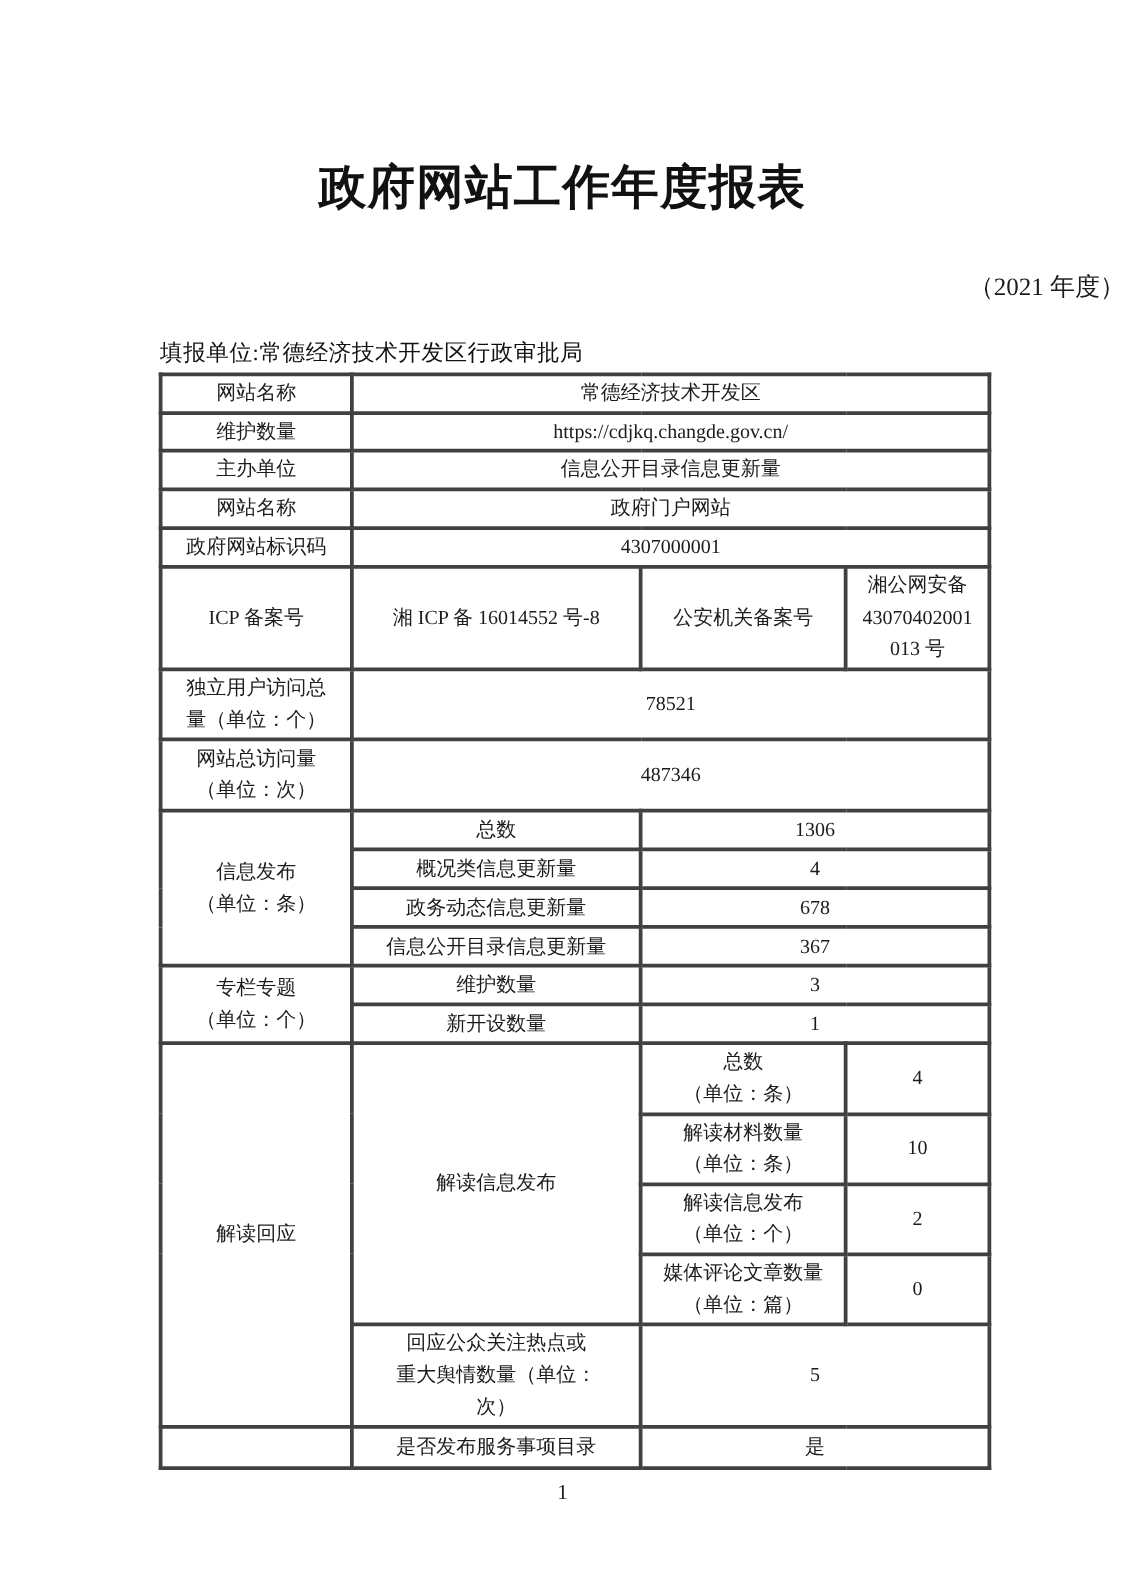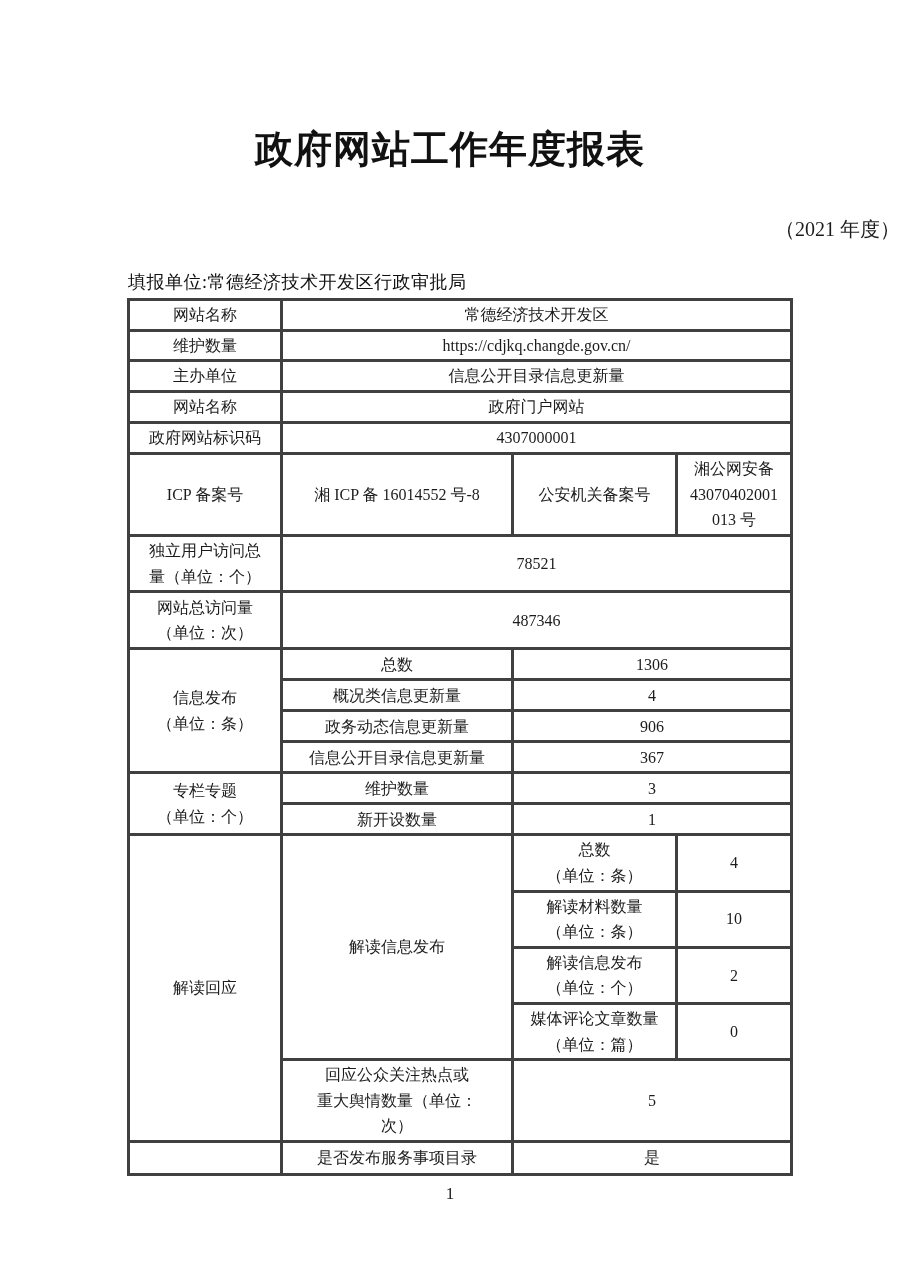--- a/index.html
+++ b/index.html
@@ -142,21 +142,21 @@
 （单位：条）</td>
         <td>总数</td>
         <td colspan="2">1306</td>
       </tr>
       <tr class="r31">
         <td>概况类信息更新量</td>
         <td colspan="2">4</td>
       </tr>
       <tr class="r31">
         <td>政务动态信息更新量</td>
-        <td colspan="2">906</td>
+        <td colspan="2">678</td>
       </tr>
       <tr class="r31">
         <td>信息公开目录信息更新量</td>
         <td colspan="2">367</td>
       </tr>
       <tr class="r31">
         <td rowspan="2">专栏专题
 （单位：个）</td>
         <td>维护数量</td>
         <td colspan="2">3</td>

